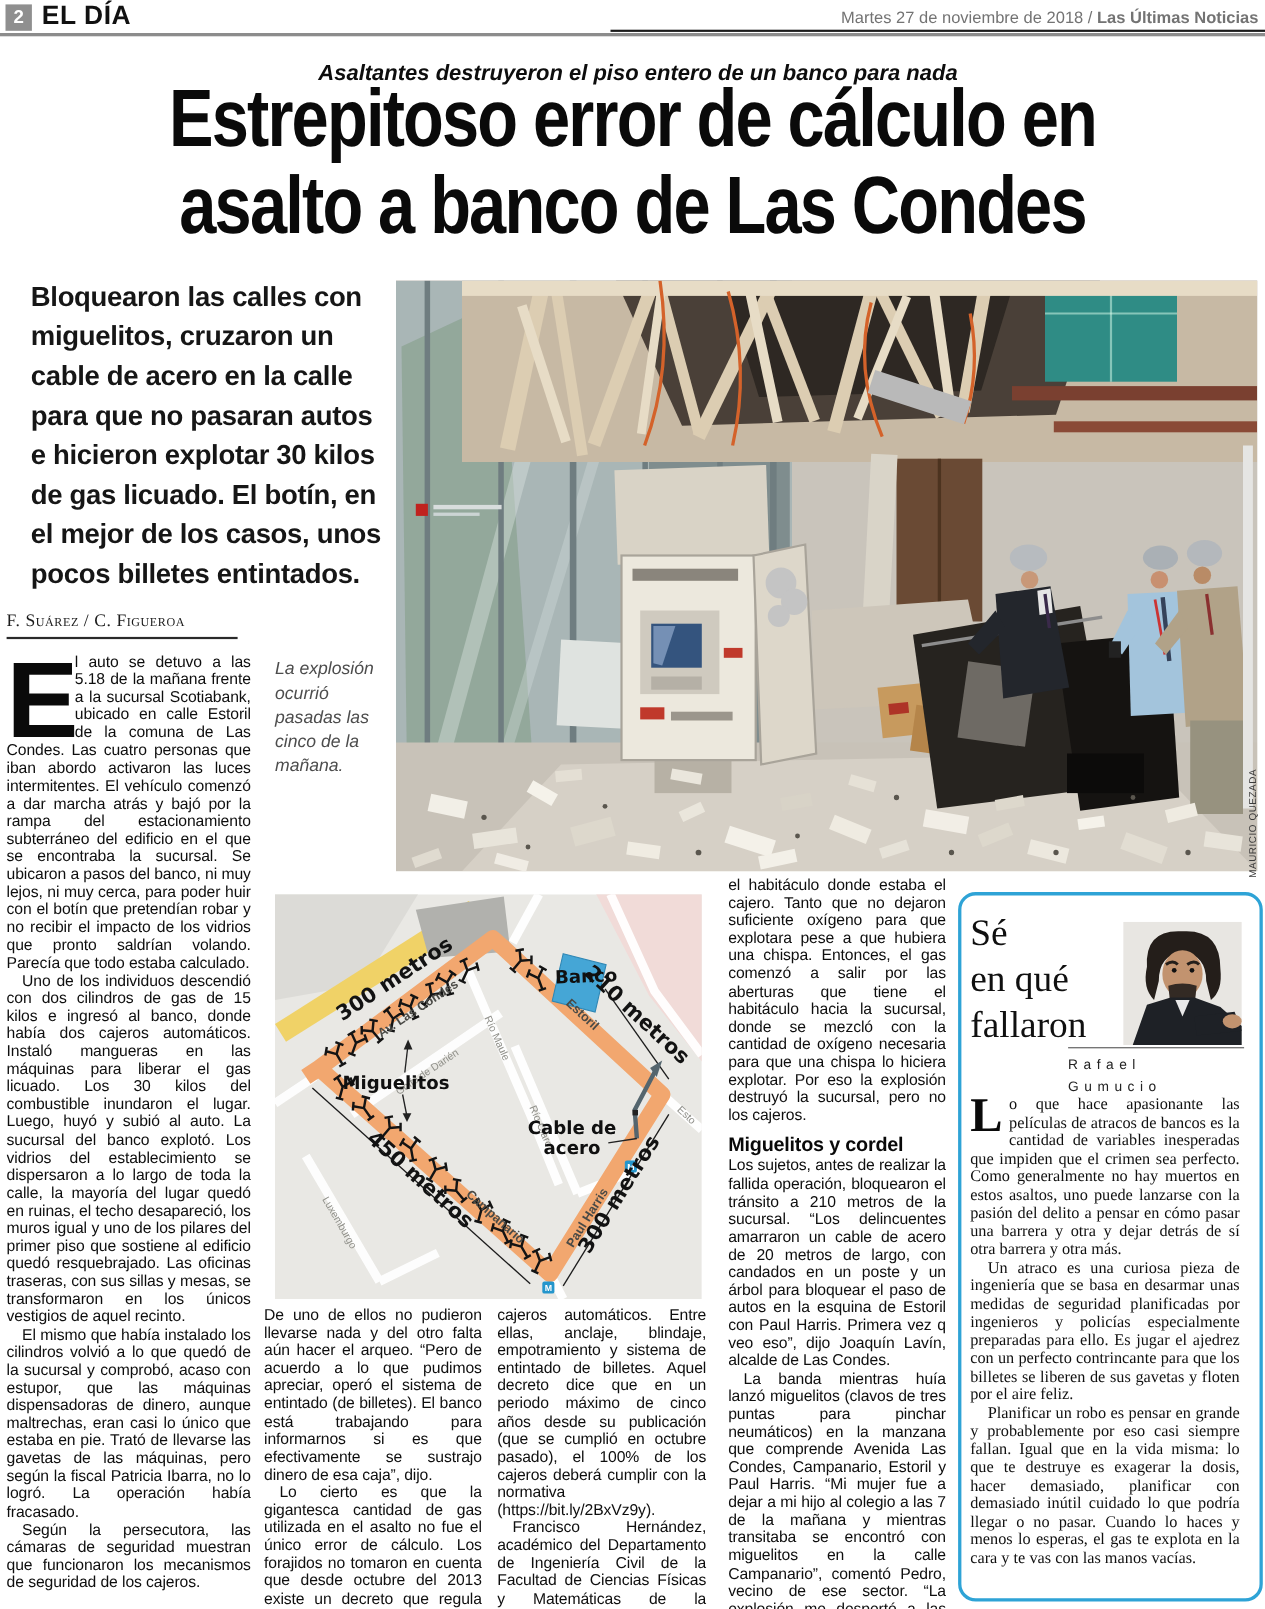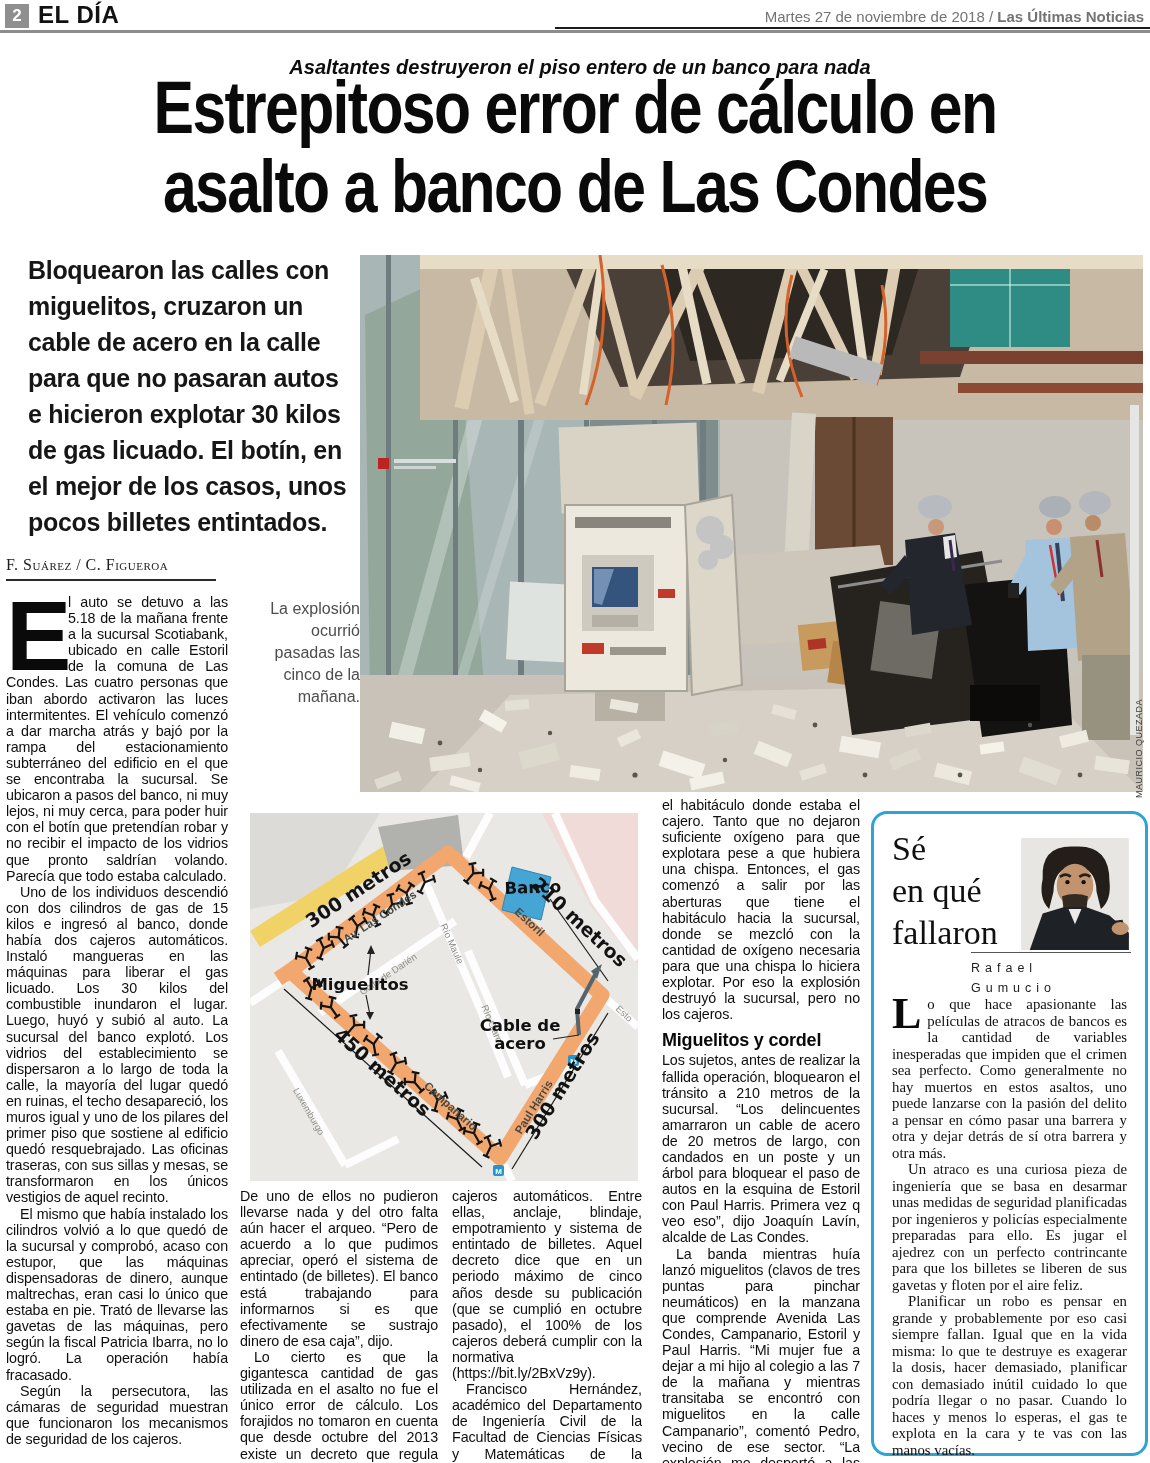--- a/index.html
+++ b/index.html
@@ -34,27 +34,27 @@
   .col2{left:240px;top:1188px;width:198px;height:275px;}
   .col3{left:452px;top:1188px;width:190px;height:275px;}
   .col4{left:662px;top:797px;width:198px;height:666px;}
   .dropcap{float:left;font-size:98px;line-height:74px;font-weight:800;width:56px;
         margin:5px 6px 0 0;color:#0a0a0a;}
   .subhead{font-size:18px;font-weight:800;margin:10px 0 4px;letter-spacing:-.2px;color:#090909;}
   
   .photo{position:absolute;left:360px;top:255px;width:783px;height:537px;overflow:hidden;background:#c9c4bb;}
   .credit{position:absolute;left:1134px;top:688px;height:110px;font-size:9px;letter-spacing:.5px;
         color:#3c3c3c;writing-mode:vertical-rl;transform:rotate(180deg);}
-  .caption{position:absolute;left:250px;top:598px;width:110px;text-align:right;
-        font-size:16px;line-height:22px;color:#4d4d4d;}
+  .caption{position:absolute;left:250px;top:598px;width:110px;
+        font-size:16px;line-height:22px;color:#4d4d4d;font-style:italic;}
   
   .map{position:absolute;left:250px;top:813px;width:388px;height:368px;}
   
   .sidebar{position:absolute;left:871px;top:811px;width:277px;height:645px;border:3px solid #2ea3d6;
-        border-radius:16px;background:#fff;box-sizing:border-box;padding:14px 18px 10px 18px;}
+        border-radius:16px;background:#fff;box-sizing:border-box;padding:14px 18px 10px 8px;}
   .sb-head{position:relative;height:168px;}
   .sb-title{font-family:"Liberation Serif",serif;font-size:34px;line-height:42px;color:#101010;}
   .sb-portrait{position:absolute;right:-2px;top:10px;width:108px;height:112px;}
   .sb-authorline{position:absolute;right:-4px;top:124px;width:160px;border-top:1px solid #555;}
   .sb-author{position:absolute;right:16px;top:130px;width:140px;text-align:left;
         font-size:12.5px;letter-spacing:5px;color:#222;line-height:20px;}
   .sb-body{font-family:"Liberation Serif",serif;font-size:14.8px;line-height:16.5px;
         text-align:justify;color:#101010;}
   .sb-body p{margin:0;text-indent:16px;}
   .sb-body p.first{text-indent:0;}

